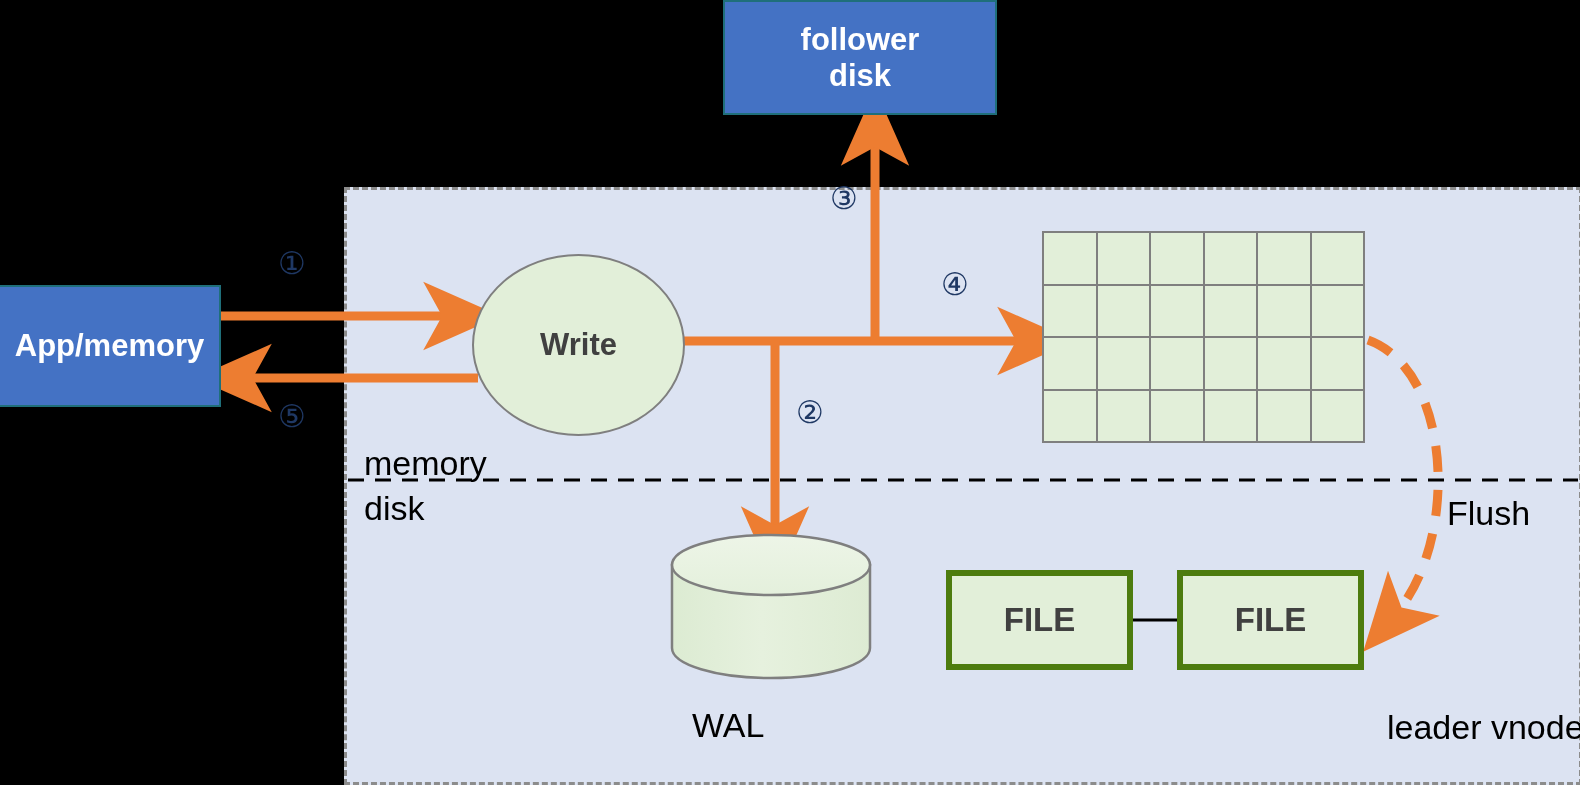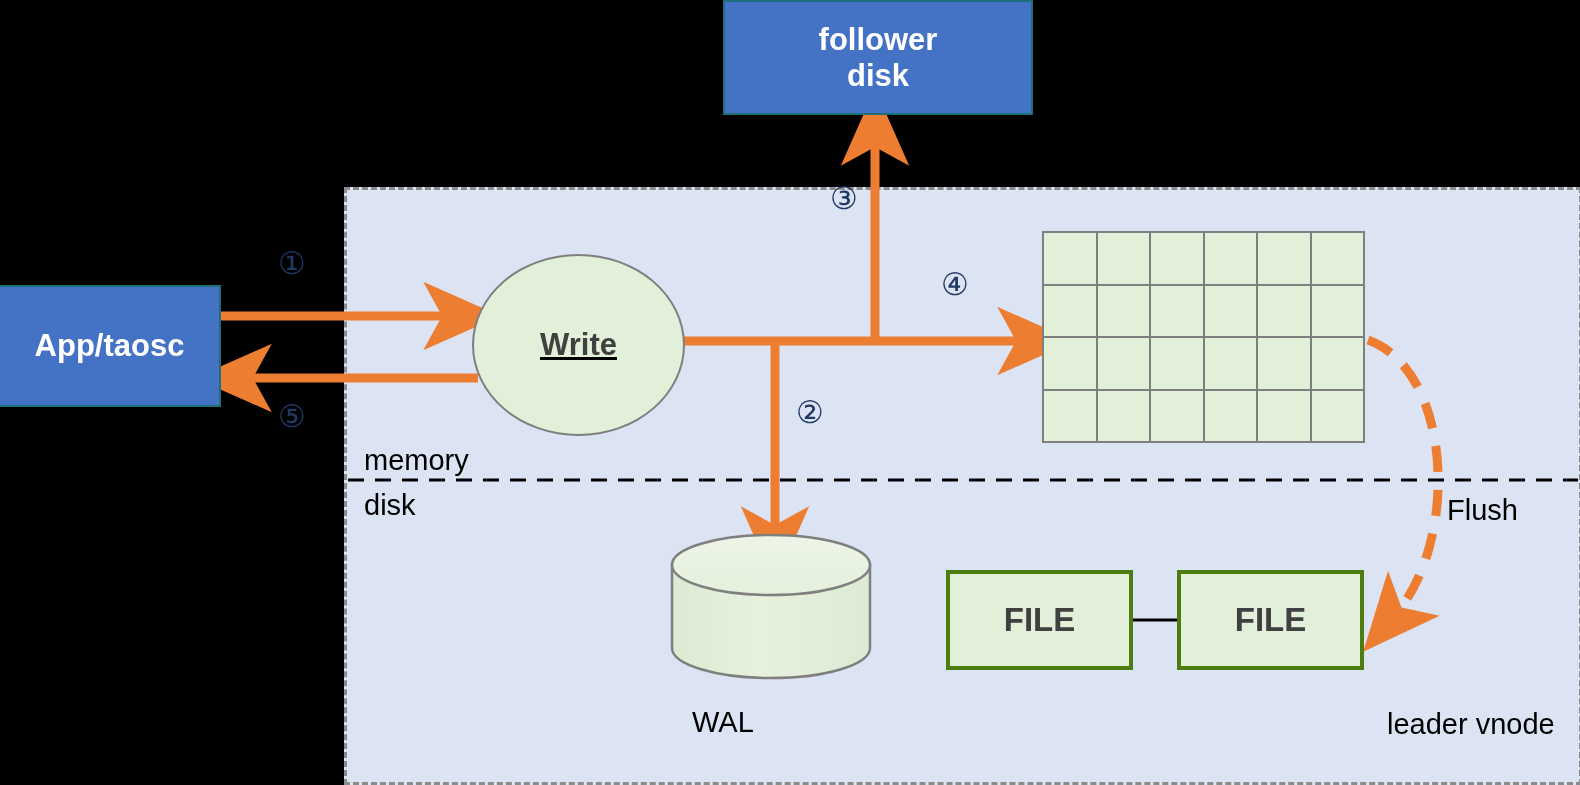--- a/index.html
+++ b/index.html
@@ -35,21 +35,21 @@
     text-align: center;
   }
   .node-label {
     color: #404040;
     font-weight: bold;
     font-size: 31px;
     text-align: center;
   }
   .plain-label {
     color: #000000;
-    font-size: 29px;
+    font-size: 34px;
   }
   .circ-num {
     position: absolute;
     color: #1F3864;
     font-size: 31px;
     text-align: center;
     line-height: 1;
   }
   #app-taosc-box {
     position: absolute;
@@ -61,21 +61,21 @@
     border: 2px solid #1F6F7A;
     box-sizing: border-box;
     display: flex;
     align-items: center;
     justify-content: center;
   }
   #follower-vnode-box {
     position: absolute;
     left: 723px;
     top: 0px;
-    width: 310px;
+    width: 274px;
     height: 115px;
     background: #4472C4;
     border: 2px solid #1F6F7A;
     box-sizing: border-box;
     display: flex;
     align-items: center;
     justify-content: center;
   }
   #vnode-panel {
     position: absolute;
@@ -93,21 +93,20 @@
     top: 254px;
     width: 213px;
     height: 182px;
     background: #E2EFD9;
     border: 2px solid #7F7F7F;
     border-radius: 50%;
     box-sizing: border-box;
     display: flex;
     align-items: center;
     justify-content: center;
-    text-decoration: underline;
   }
   #memtable-grid {
     position: absolute;
     left: 1042px;
     top: 231px;
     width: 323px;
     height: 212px;
     display: grid;
     grid-template-columns: repeat(6, 1fr);
     grid-template-rows: repeat(4, 1fr);
@@ -117,21 +116,21 @@
     box-sizing: border-box;
   }
   #memtable-grid > div {
     background: #E2EFD9;
   }
   .file-box {
     position: absolute;
     width: 187px;
     height: 100px;
     background: #E2EFD9;
-    border: 4px solid #4d7c0f;
+    border: 6px solid #4d7c0f;
     box-sizing: border-box;
     display: flex;
     align-items: center;
     justify-content: center;
   }
   #file-box-1 { left: 946px; top: 570px; }
   #file-box-2 { left: 1177px; top: 570px; }
   .file-label {
     color: #404040;
     font-weight: bold;
@@ -207,21 +206,21 @@
       <line x1="1133" y1="620" x2="1177" y2="620" stroke="#000000" stroke-width="3"></line>
     </g>
 
     <g>
       <path d="M672,565 L672,648 A99,30 0 0 0 870,648 L870,565 Z" fill="url(#cylBodyGrad)" stroke="#7F7F7F" stroke-width="2.5"></path>
       <ellipse cx="771" cy="565" rx="99" ry="30" fill="url(#cylTopGrad)" stroke="#7F7F7F" stroke-width="2.5"></ellipse>
     </g>
   </svg>
 
   <div id="app-taosc-box">
-    <span class="box-label">App/taosc</span>
+    <span class="box-label">App/memory</span>
   </div>
 
   <div id="follower-vnode-box">
     <div class="box-label">
       <div>follower</div>
       <div>disk</div>
     </div>
   </div>
 
   <div id="write-node">

